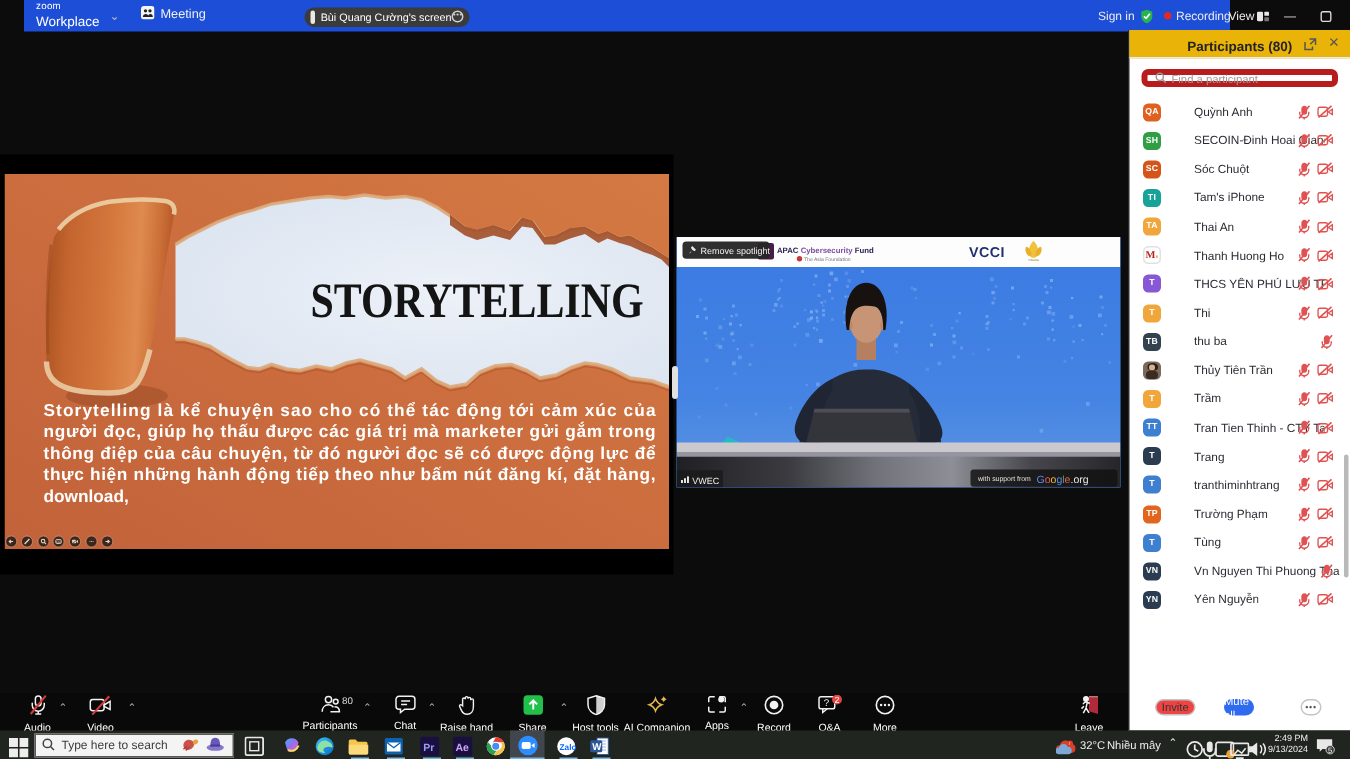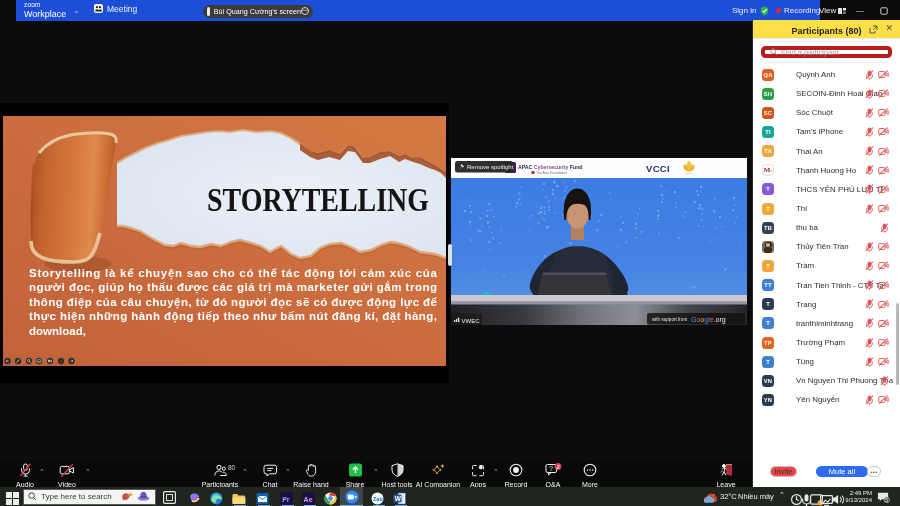--- a/index.html
+++ b/index.html
@@ -23,31 +23,31 @@
 #slide{position:absolute;left:3px;top:116px;width:443px;height:250px}
 #divider{position:absolute;left:448px;top:244px;width:4px;height:22px;background:#e0e0e0;border-radius:2px;z-index:5}
 #video{position:absolute;left:451px;top:158px;width:296px;height:167px;background:#3d7de2;overflow:hidden}
 
 #toolbar{position:absolute;left:0;top:462px;width:900px;height:25px;background:#090909}
 .tb{position:absolute;top:1px;text-align:center;color:#fff}
 .tb .lbl{font-size:7px;color:#fff;margin-top:0px;line-height:1.1}
 .caret{position:absolute;color:#ababab;font-size:7px;top:6px}
 
 #panel{position:absolute;left:752px;top:20px;width:148px;height:467px;background:#fff;border-left:1px solid #2a2a2a;display:flex;flex-direction:column}
-#phead{height:19px;background:#fde047;border-bottom:1px solid #ebebeb;position:relative;flex:none}
+#phead{height:19px;background:#eab308;border-bottom:1px solid #ebebeb;position:relative;flex:none}
 #phead .t{position:absolute;left:0;right:0;top:6px;text-align:center;font-size:9px;font-weight:bold;color:#232323}
 #psearch{flex:none;margin:7px 8px 2px 8px;height:12px;border:4px solid #b91c1c;border-radius:4.5px;display:flex;align-items:center;padding:0 5px;color:#9a9a9a;font-size:7.5px;gap:3px}
 #plist{flex:1;position:relative;overflow:hidden;padding-top:5px}
 .prow{height:19.15px;display:flex;align-items:center;padding-left:9px;position:relative}
 .pav{width:12px;height:12px;border-radius:3.5px;flex:none;display:flex;align-items:center;justify-content:center;color:#fff;font-size:5.8px;font-weight:bold;letter-spacing:.2px}
 .pname{margin-left:22px;font-size:7.9px;color:#2b2b33;white-space:nowrap;overflow:hidden;max-width:87px}
 .picons{position:absolute;right:11px;display:flex;gap:4px;align-items:center}
 #pfoot{flex:none;height:26px;position:relative}
 .btn-invite{position:absolute;left:17px;top:5px;width:27px;height:11px;border:1px solid #c4c4c4;border-radius:5.5px;font-size:7.5px;color:#333;display:flex;align-items:center;justify-content:center;background:#ef4444}
-.btn-mute{position:absolute;left:63px;top:5px;width:52px;height:11px;border-radius:5.5px;font-size:7.5px;color:#fff;display:flex;align-items:center;justify-content:center;background:#2e6bf0}
+.btn-mute{position:absolute;left:63px;top:5px;width:20px;height:11px;border-radius:5.5px;font-size:7.5px;color:#fff;display:flex;align-items:center;justify-content:center;background:#2e6bf0}
 .btn-more{position:absolute;left:114px;top:5px;width:14px;height:11px;border:1px solid #c4c4c4;border-radius:5.5px;color:#555;display:flex;align-items:center;justify-content:center;background:#fff;font-size:6px;letter-spacing:.5px}
 #pscroll{position:absolute;right:1px;top:283px;width:3px;height:82px;background:#b9b9b9;border-radius:2px}
 
 #taskbar{position:absolute;left:0;top:487px;width:900px;height:19px;background:#21251f}
 #tsearch{position:absolute;left:23px;top:1.5px;width:133px;height:16px;background:#f4f4f4;border:1px solid #5a5a5a;display:flex;align-items:center;padding:0 4px;font-size:8px;color:#3c3c3c;gap:4px}
 .ticon{position:absolute;top:3px;width:13px;height:13px}
 .tund{position:absolute;top:17.5px;height:1.5px;background:#76b9ed}
 </style></head>
 <body>
 <div id="app">

